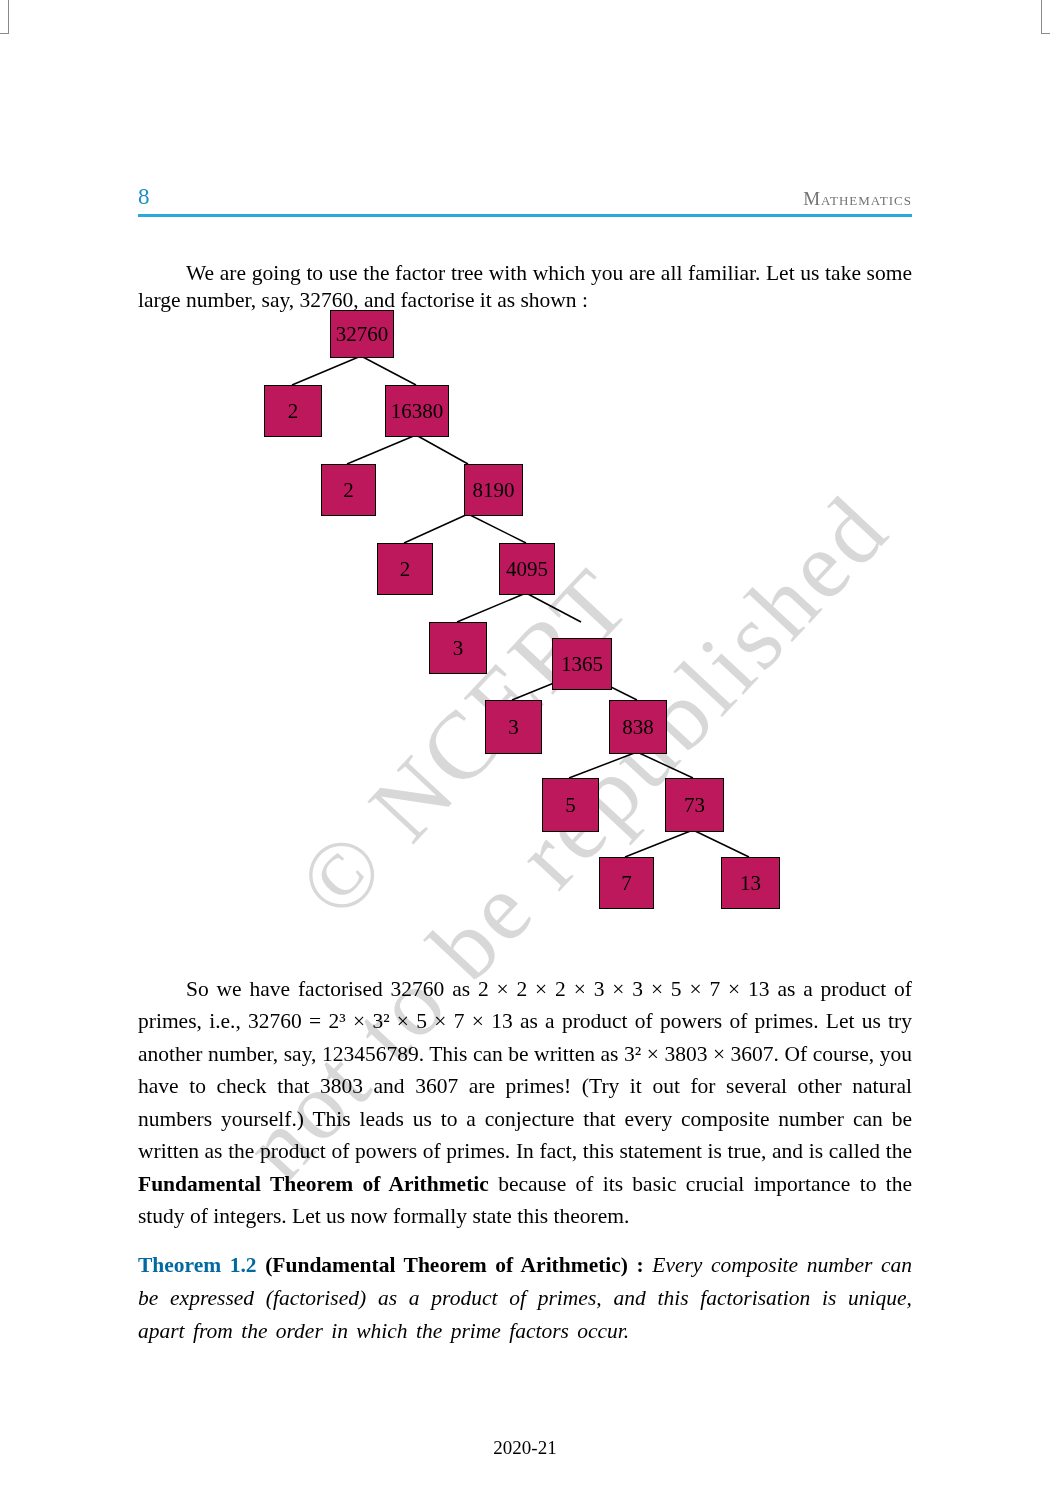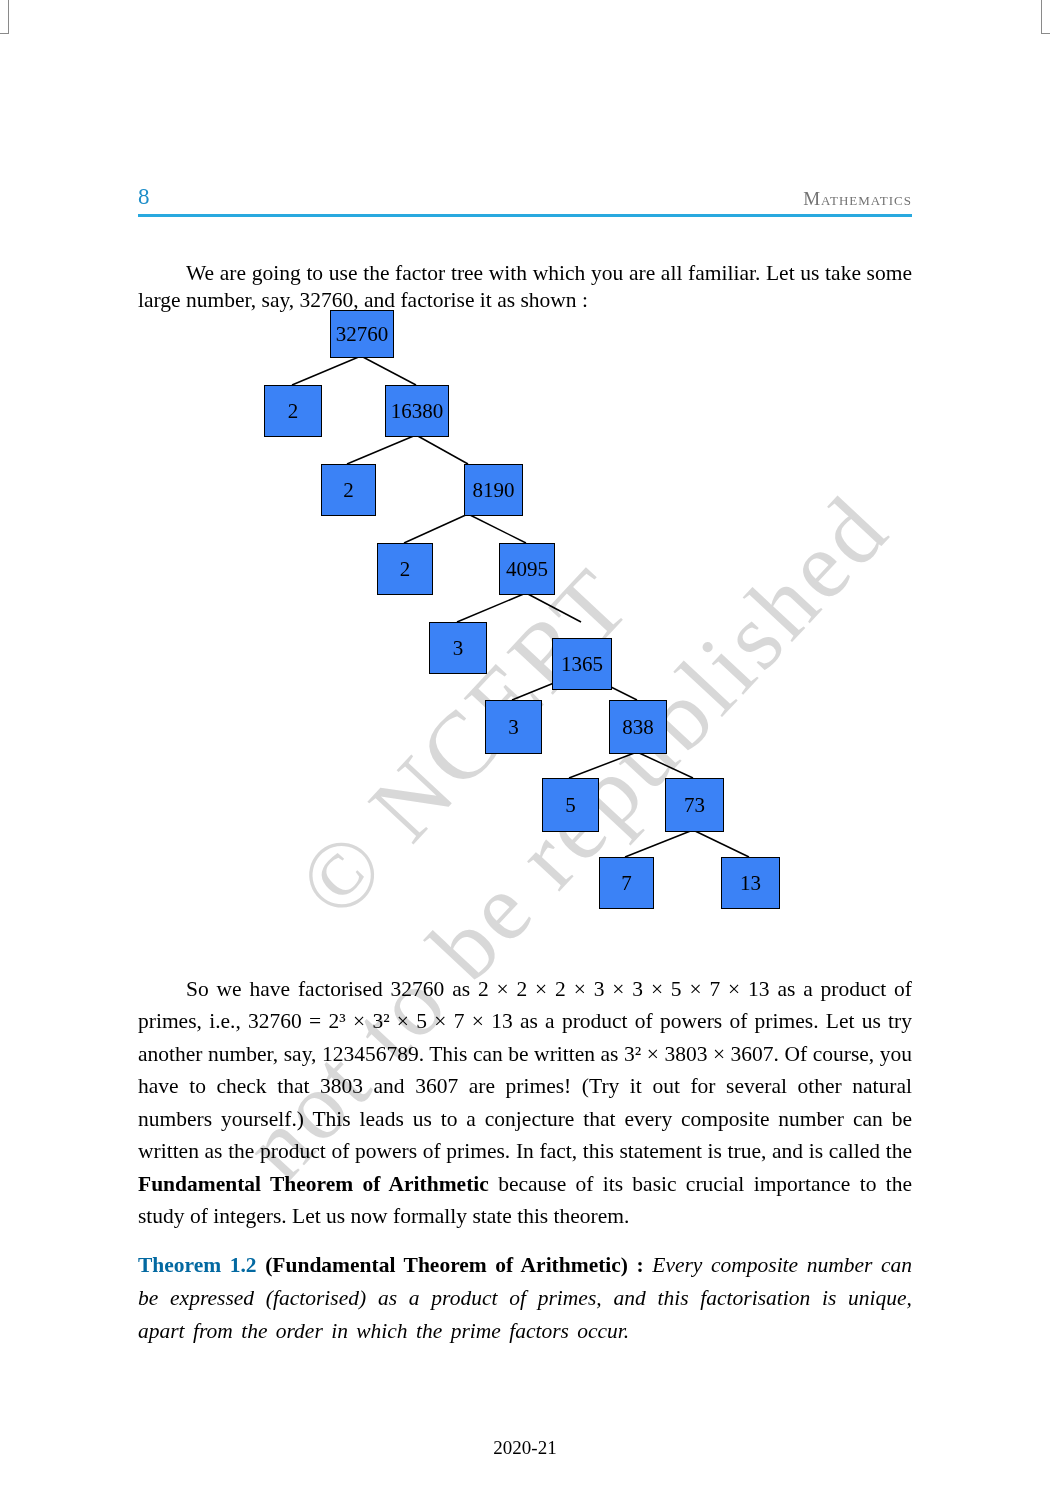--- a/index.html
+++ b/index.html
@@ -32,21 +32,21 @@
   .theorem .t-label{color:#0369a1;font-weight:bold;}
   .theorem .t-bold{font-weight:bold;}
   .theorem .t-italic{font-style:italic;}
 
   
   .tree{position:absolute;left:0;top:300px;width:1050px;height:620px;}
   .tree svg{position:absolute;left:0;top:0;}
   .tnode{
     position:absolute;
     border:1.5px solid #000;
-    background:#3b82f6;
+    background:#be185d;
     display:flex;align-items:center;justify-content:center;
     font-size:21px;
   }
 
   
   .watermark{
     position:absolute;left:515px;top:790px;
     transform:translate(-50%,-50%) rotate(-47deg);
     text-align:center;white-space:nowrap;
     color:rgba(168,168,168,0.45);

